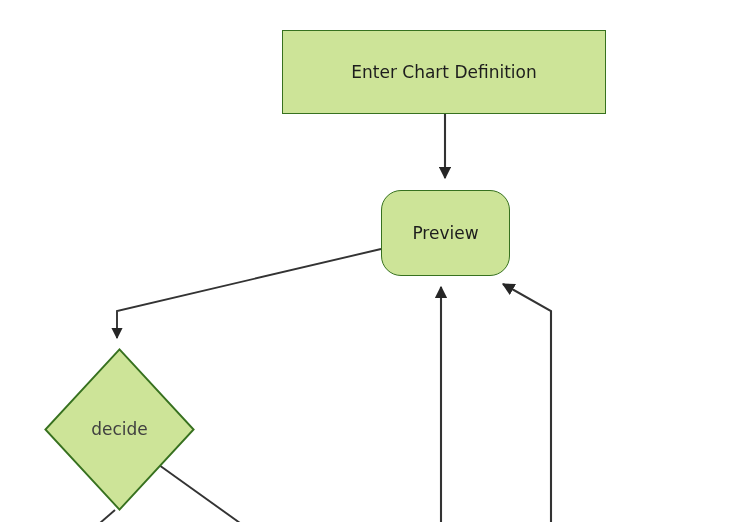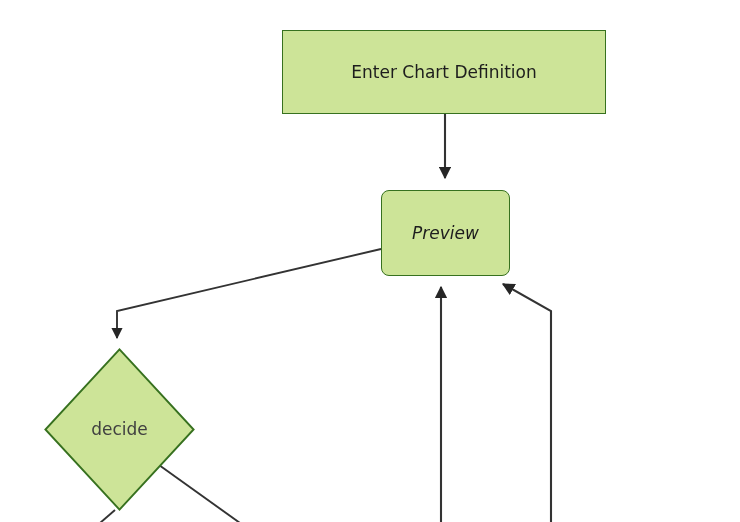--- a/index.html
+++ b/index.html
@@ -33,22 +33,21 @@
     align-items: center;
     justify-content: center;
     background: #cde498;
     border: 1.6px solid #37711f;
     color: #1d1d1d;
     font-size: 17px;
     line-height: 1;
     white-space: nowrap;
   }
   .node.rounded {
-    border-radius: 8px;
-    font-style: italic;
+    border-radius: 20px;
   }
   .node-label {
     display: block;
     text-align: center;
   }
   .diamond-wrap {
     position: absolute;
   }
   .diamond-shape {
     position: absolute;

